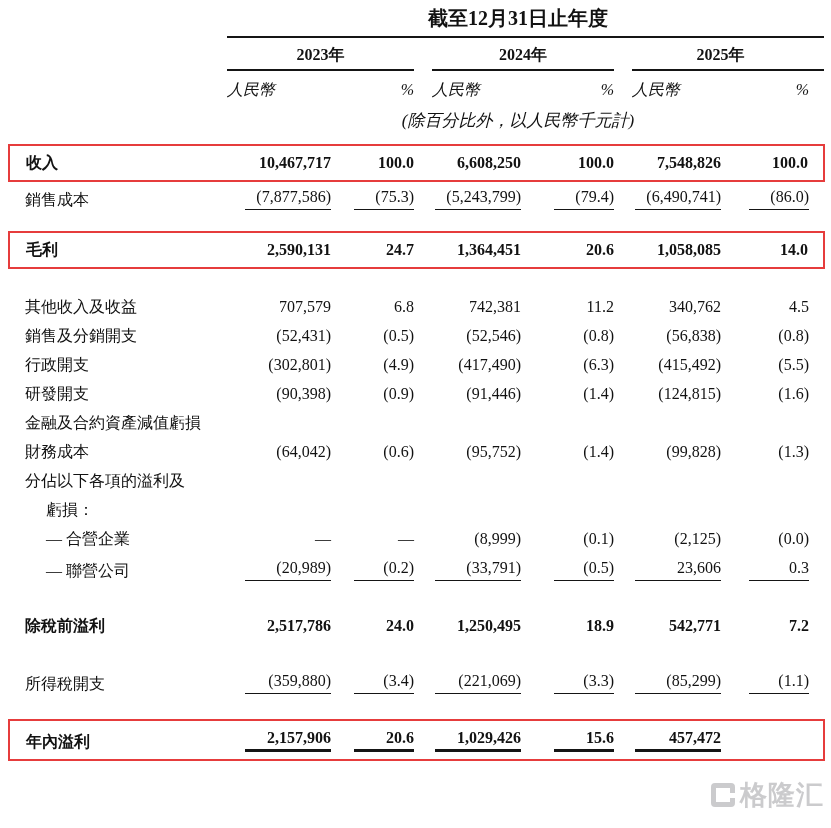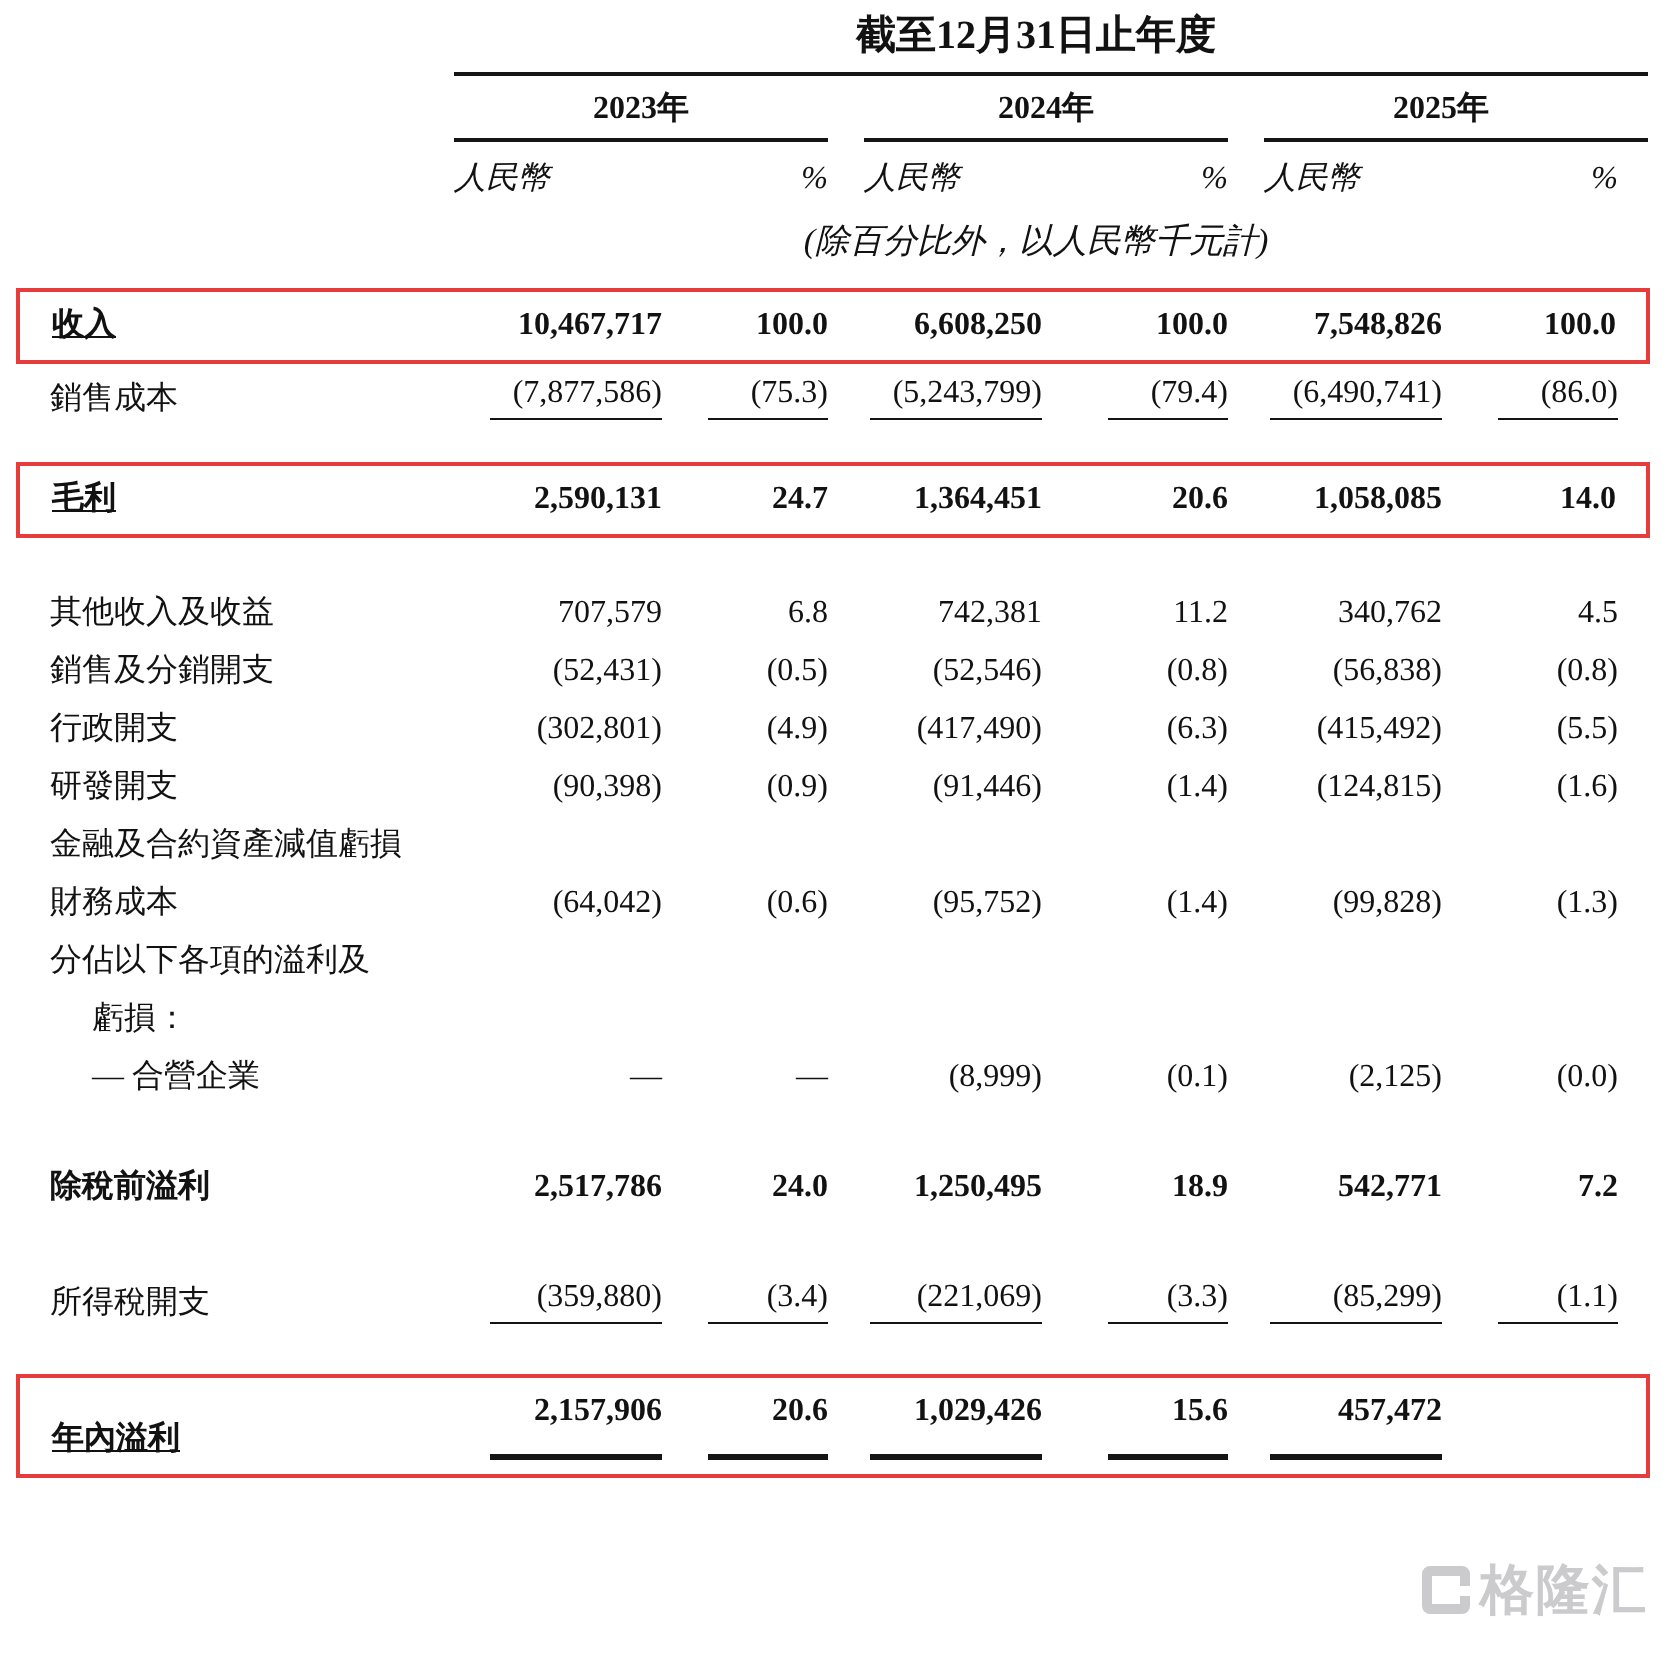--- a/index.html
+++ b/index.html
@@ -23,27 +23,27 @@
   .note { font-style:italic; text-align:center; font-size:17px; padding:6px 0 2px; }
 
   
   .lbl { text-align:left; padding-left:16px; }
   .ind { padding-left:37px; }
   .num, .pct { text-align:right; }
   .val { display:inline-block; text-align:right; }
   .num .val { min-width:86px; }
   .pct .val { min-width:60px; }
   .ul .val { border-bottom:1.5px solid var(--rule); padding-bottom:2px; }
-  .ul.thick .val { border-bottom:3px solid var(--rule); padding-bottom:11px; }
+  .ul.thick .val { border-bottom:3px solid var(--rule); padding-bottom:1px; }
   .b td { font-weight:bold; }
 
   
   .hl td { border-top:2.2px solid var(--hl); border-bottom:2.2px solid var(--hl);
            padding-top:6px; padding-bottom:7px; }
-  .hl td:first-child { border-left:2.2px solid var(--hl);text-decoration:underline; }
+  .hl td:first-child { border-left:2.2px solid var(--hl); }
   .hl td:last-child  { border-right:2.2px solid var(--hl); }
 
   .spacer td { padding:0; line-height:0; font-size:0; }
 
   
   .watermark { position:absolute; right:7px; bottom:15px; display:flex; align-items:center;
                gap:5px; color:var(--wm); opacity:.92; z-index:5; }
   .wm-logo { width:24px; height:24px; box-sizing:border-box; border:5px solid var(--wm);
              border-radius:4px; position:relative; display:inline-block; flex:0 0 auto; }
   .wm-logo::after { content:""; position:absolute; right:-5px; top:5px; width:8px; height:5px;
@@ -230,20 +230,31 @@
         <td class="lbl ind">— 合營企業</td>
         <td class="num"><span class="val">—</span></td>
         <td class="pct"><span class="val">—</span></td>
         <td></td>
         <td class="num"><span class="val">(8,999)</span></td>
         <td class="pct"><span class="val">(0.1)</span></td>
         <td></td>
         <td class="num"><span class="val">(2,125)</span></td>
         <td class="pct"><span class="val">(0.0)</span></td>
       </tr>
+      <tr class="ul">
+        <td class="lbl ind">— 聯營公司</td>
+        <td class="num"><span class="val">(20,989)</span></td>
+        <td class="pct"><span class="val">(0.2)</span></td>
+        <td></td>
+        <td class="num"><span class="val">(33,791)</span></td>
+        <td class="pct"><span class="val">(0.5)</span></td>
+        <td></td>
+        <td class="num"><span class="val">23,606</span></td>
+        <td class="pct"><span class="val">0.3</span></td>
+      </tr>
       <tr class="spacer" style="height: 26px;">
         <td colspan="9"></td>
       </tr>
       <tr class="b">
         <td class="lbl">除稅前溢利</td>
         <td class="num"><span class="val">2,517,786</span></td>
         <td class="pct"><span class="val">24.0</span></td>
         <td></td>
         <td class="num"><span class="val">1,250,495</span></td>
         <td class="pct"><span class="val">18.9</span></td>

